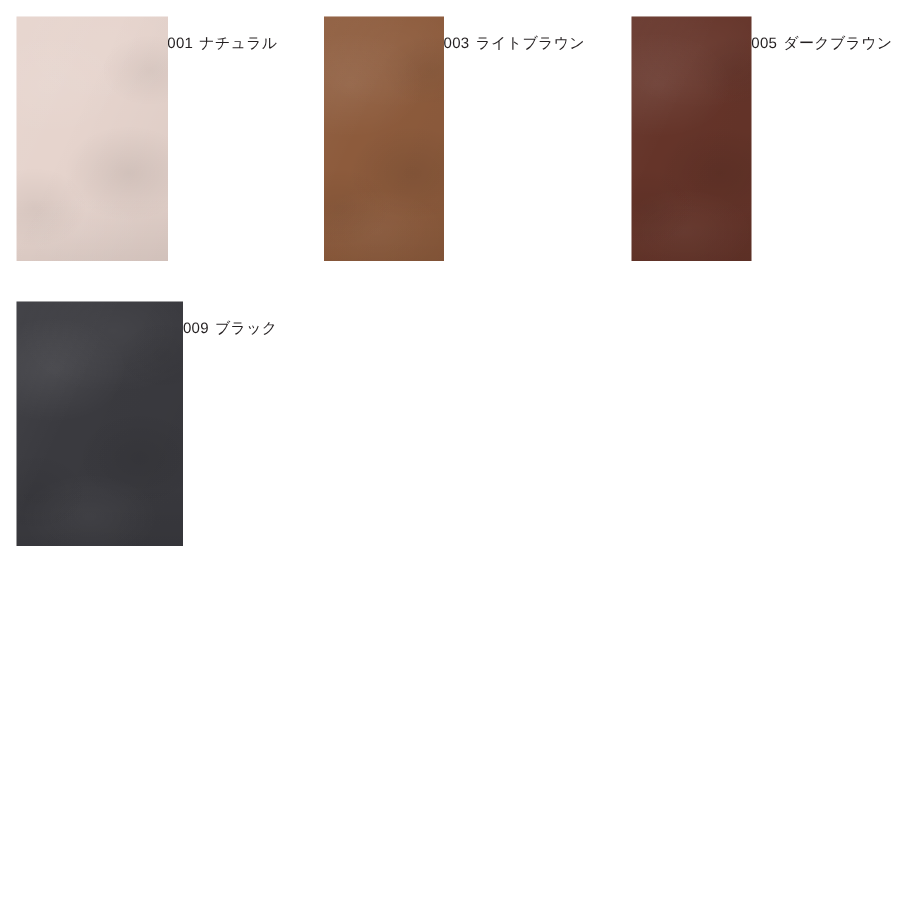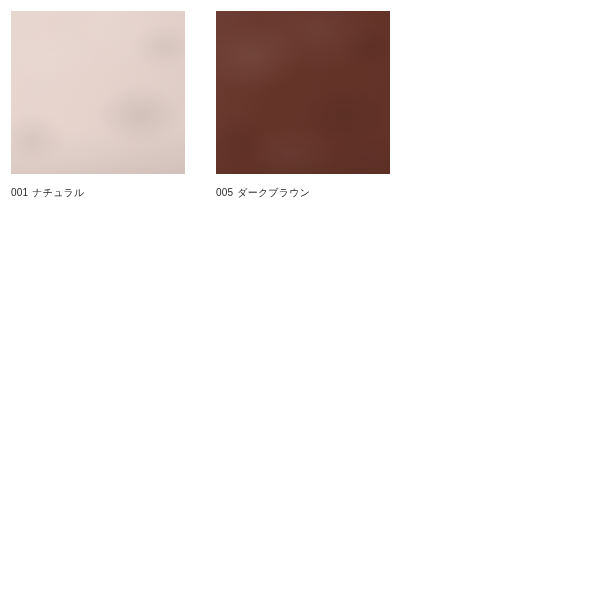--- a/index.html
+++ b/index.html
@@ -23,21 +23,21 @@
     display: grid;
     grid-template-columns: 174px 174px 174px;
     grid-template-rows: 190px 190px 190px;
     column-gap: 31px;
     row-gap: 0px;
   }
 
   .swatch-cell {
     width: 174px;
     display: flex;
-    flex-direction: column;
+    flex-direction: row;
     align-items: flex-start;
   }
 
   .swatch-chip {
     width: 174px;
     height: 163px;
     position: relative;
     overflow: hidden;
     background-color: #cccccc;
   }
@@ -86,20 +86,36 @@
 <div id="swatch-grid" style="background: rgb(255, 255, 255);">
     <div class="swatch-cell">
       <div class="swatch-chip" style="background-color: rgb(230, 212, 205);">
         <div class="grain-a"></div>
         <div class="grain-b"></div>
         <div class="grain-c"></div>
       </div>
       <div class="swatch-label"><span class="code">001</span><span class="name">ナチュラル</span></div>
     </div>
     <div class="swatch-cell">
+      <div class="swatch-chip" style="background-color: rgb(141, 91, 60);">
+        <div class="grain-a"></div>
+        <div class="grain-b"></div>
+        <div class="grain-c"></div>
+      </div>
+      <div class="swatch-label"><span class="code">003</span><span class="name">ライトブラウン</span></div>
+    </div>
+    <div class="swatch-cell">
       <div class="swatch-chip" style="background-color: rgb(101, 52, 41);">
         <div class="grain-a"></div>
         <div class="grain-b"></div>
         <div class="grain-c"></div>
       </div>
       <div class="swatch-label"><span class="code">005</span><span class="name">ダークブラウン</span></div>
     </div>
+    <div class="swatch-cell">
+      <div class="swatch-chip" style="background-color: rgb(58, 58, 63);">
+        <div class="grain-a"></div>
+        <div class="grain-b"></div>
+        <div class="grain-c"></div>
+      </div>
+      <div class="swatch-label"><span class="code">009</span><span class="name">ブラック</span></div>
+    </div>
   </div>
 
 </body></html>

